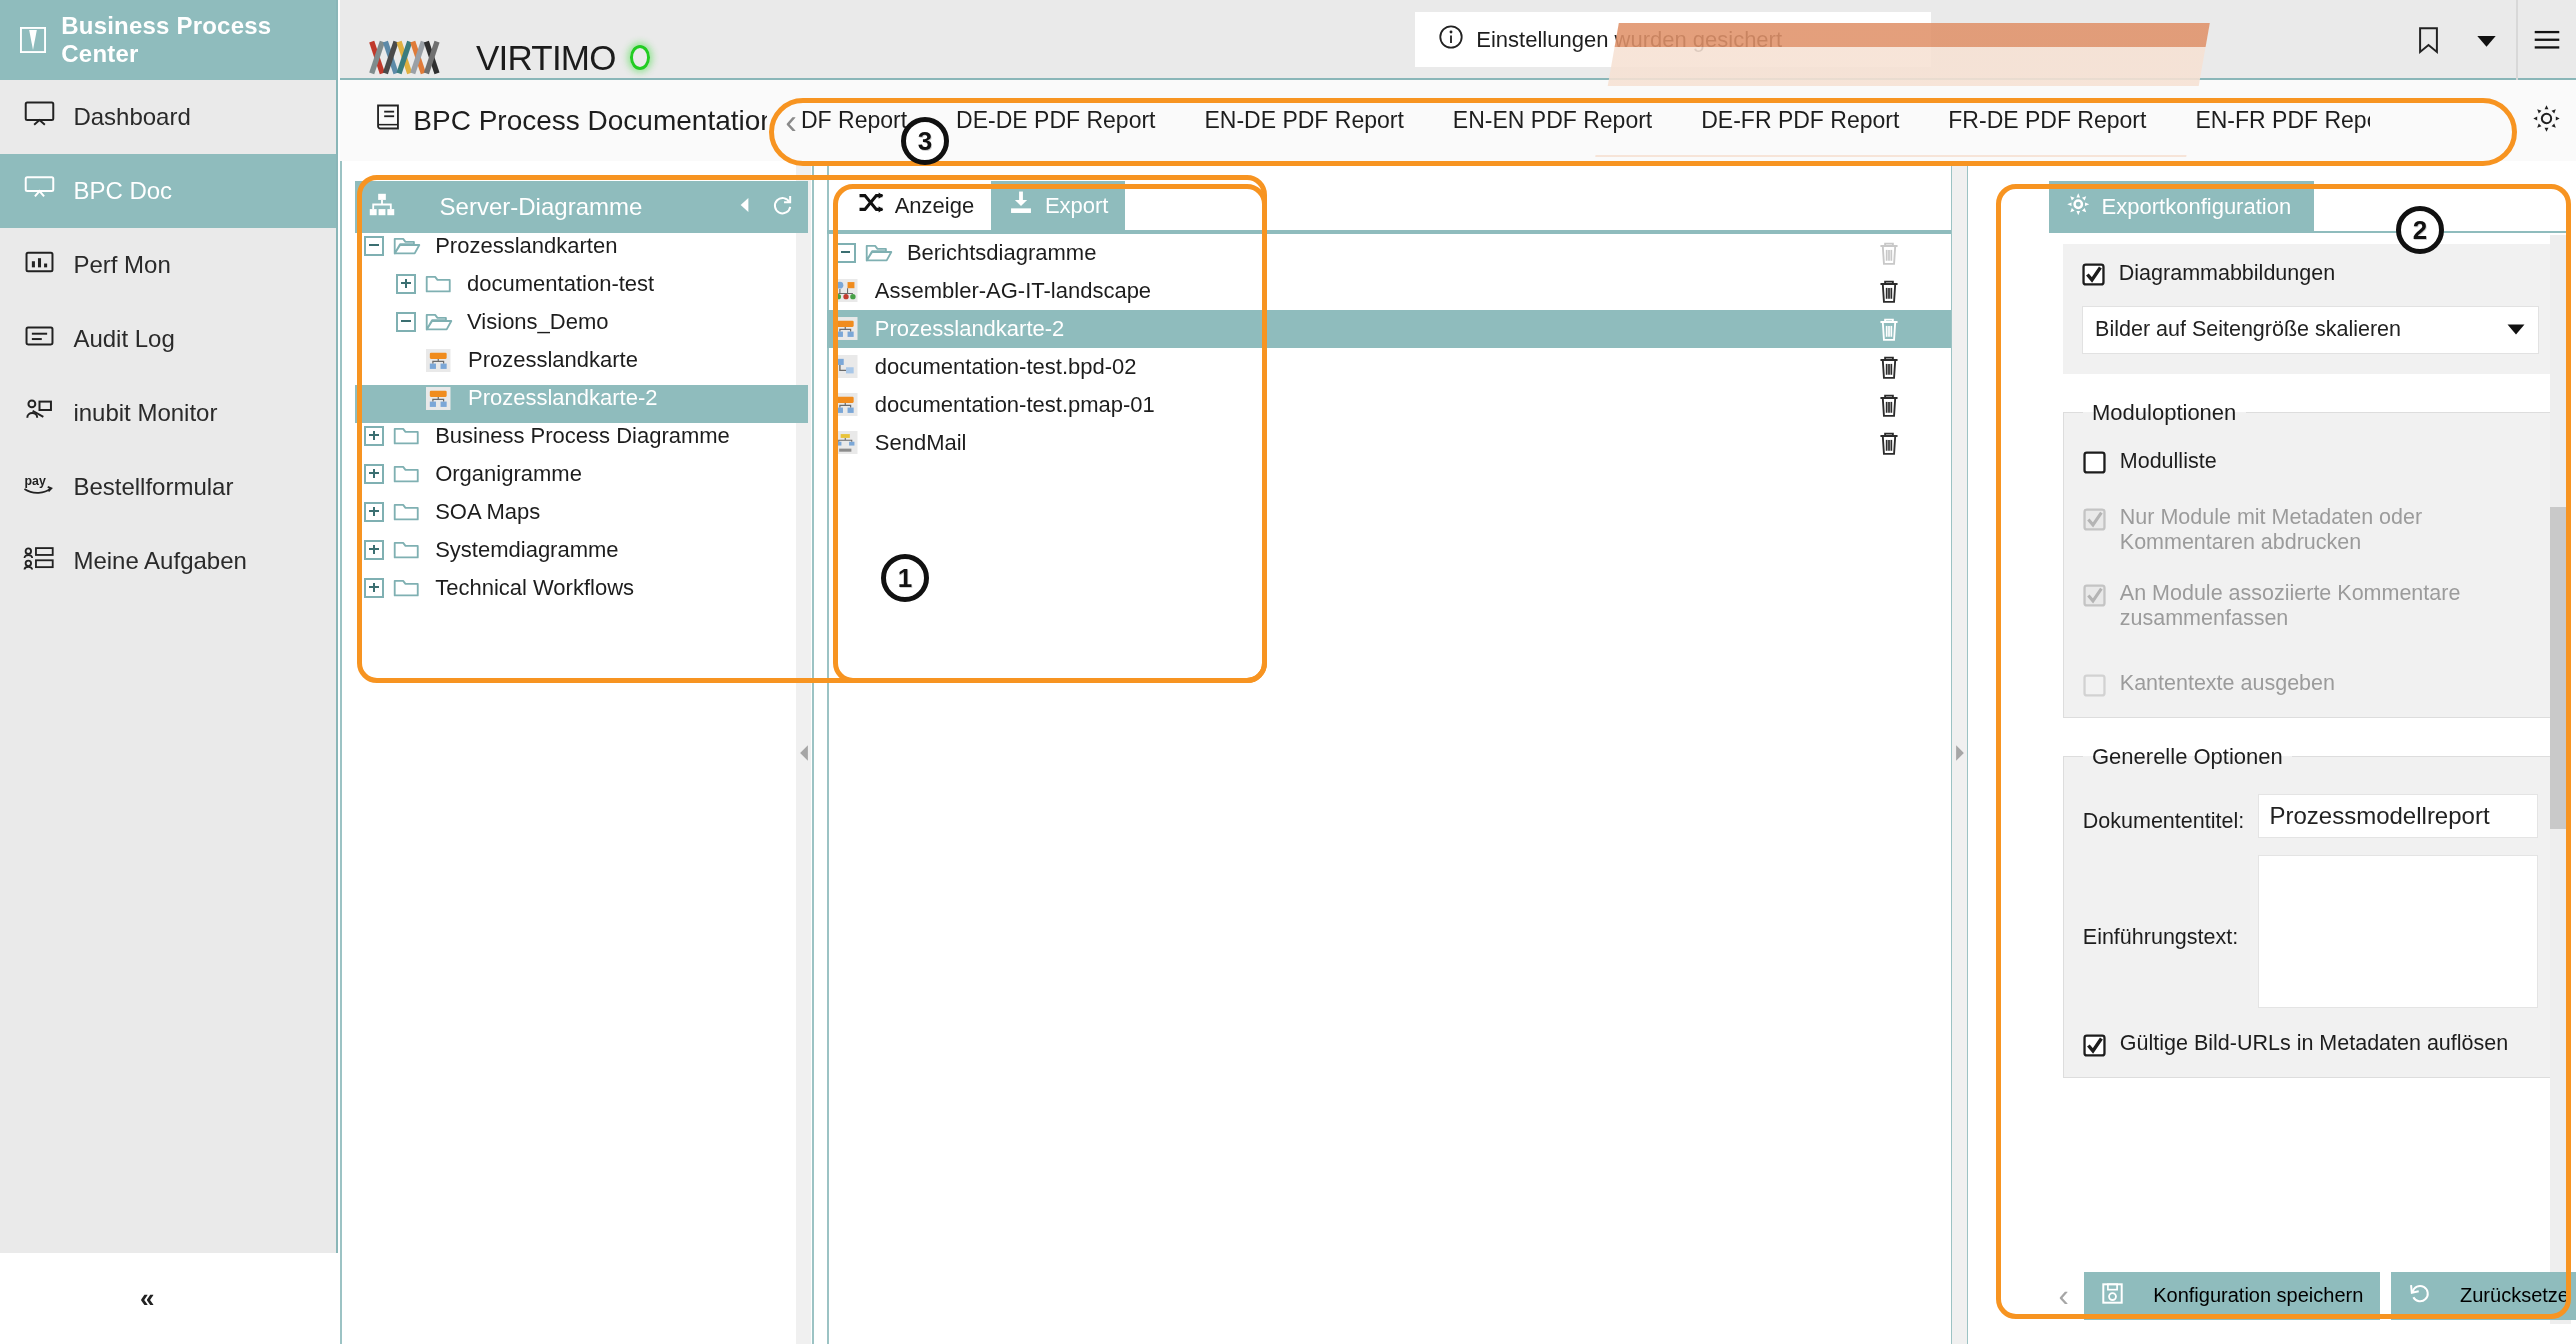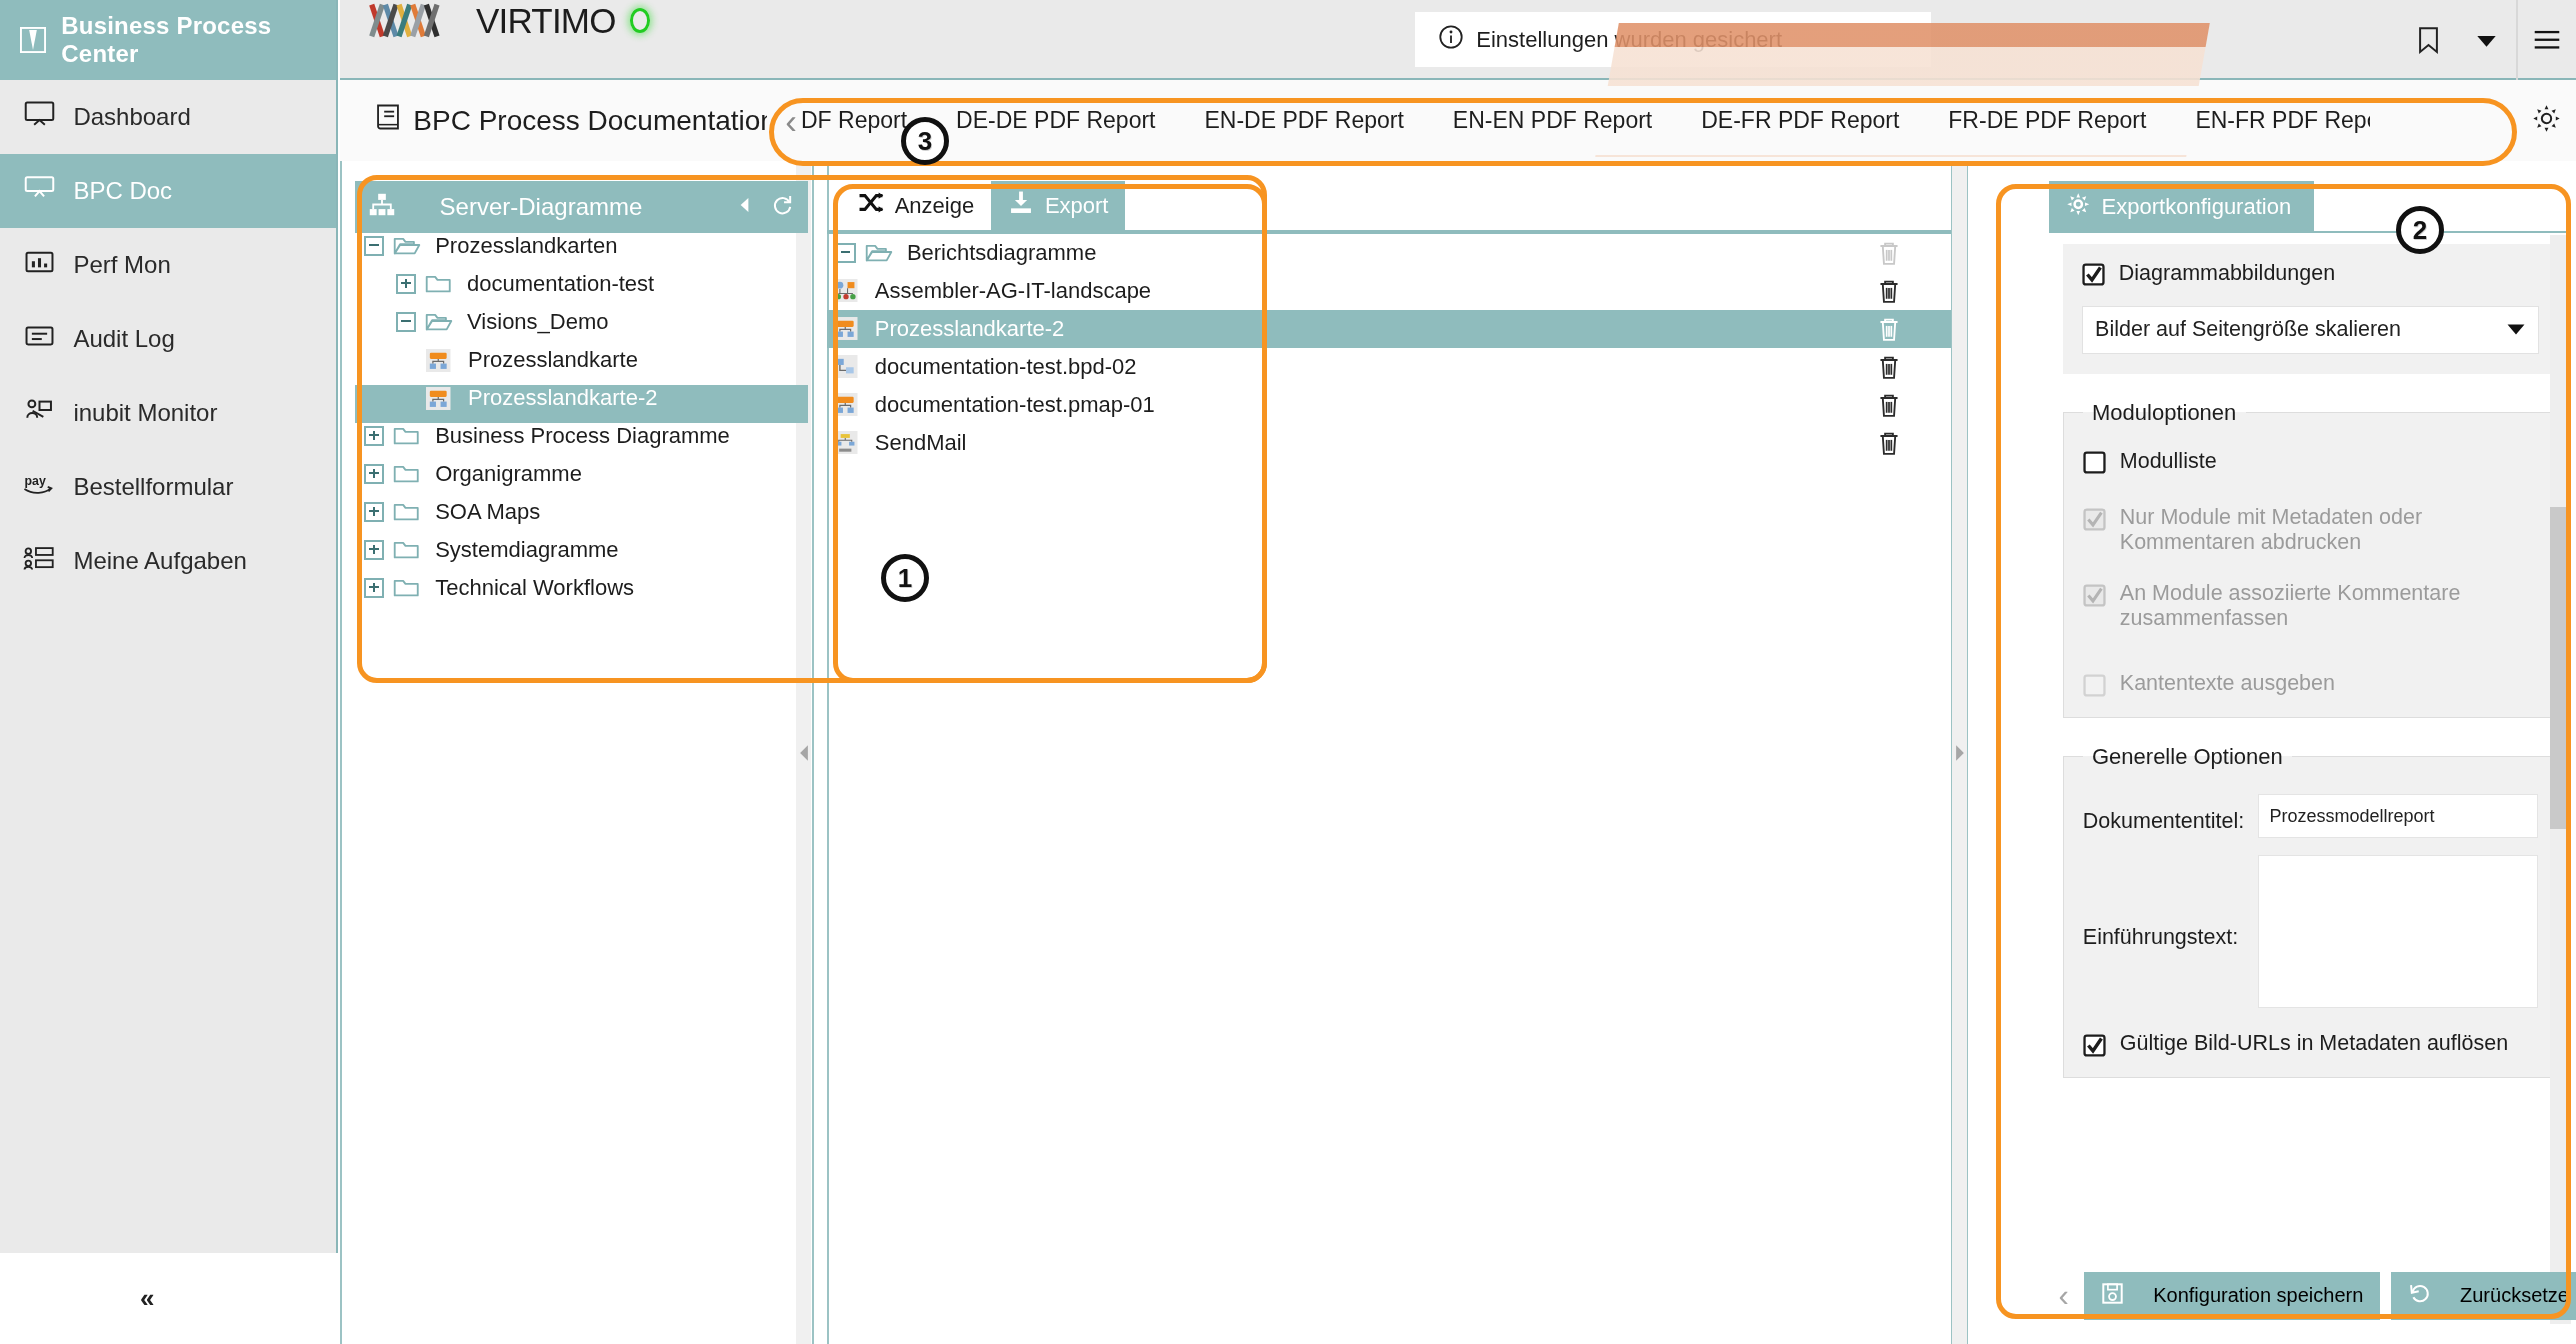--- a/index.html
+++ b/index.html
@@ -35,21 +35,21 @@
   .sb-collapse {
     position:absolute; left:0; bottom:0; width:338px; height:91px; background:#fff;
     display:flex; align-items:center; padding-left:140px;
     font-size:26px; font-weight:bold; color:#222; cursor:pointer; letter-spacing:-2.3px;
   }
 
   
   .topbar {
     position:absolute; left:340px; top:0; width:2236px; height:80px;
     background:#eaeaea; border-bottom:2.3px solid #8ab6b8;
-    display:flex; align-items:flex-start;
+    display:flex; align-items:flex-end;
   }
   .virtimo { display:flex; align-items:center; gap:14px; margin-left:28px; }
   .virtimo-word { font-size:35px; letter-spacing:-0.8px; color:#1c1c1c; font-weight:400;}
   .status-dot {
     width:20px; height:24.5px; border:3.1px solid #22cc22; border-radius:50%;
     box-shadow:0 0 7.7px 2.3px rgba(40,220,40,.45);
   }
   .toast {
     position:absolute; left:1075px; top:12.3px; width:516px; height:55px;
     background:#ffffff; display:flex; align-items:center; gap:12.3px; padding-left:23px;
@@ -140,21 +140,21 @@
   .chk { width:23px; height:23px; flex:0 0 auto; margin-top:2.3px;}
   .select {
     margin-top:20px; height:48px; background:#fff; border:1.5px solid #e2e2e2;
     display:flex; align-items:center; padding:0 12.3px; font-size:21.5px; cursor:pointer;
   }
   .select .val { flex:1; }
   fieldset.grp { border:1.5px solid #dddddd; border-top:1.5px solid #dddddd; padding:20px 18.4px 20px 18.4px; margin-top:26px; background:#f1f1f1;}
   fieldset.grp legend { font-size:22px; padding:0 9.2px; color:#1d1d1d; }
   .form-row { display:flex; align-items:center; gap:14px; margin-top:4.6px;}
   .form-row .lbl { width:161px; font-size:21.5px; padding-top:10.7px; color:#1d1d1d;}
-  .txt-input { flex:1; height:44px; background:#fff; border:1.5px solid #e4e4e4; display:flex; align-items:center; padding:0 10.7px; font-size:18px;}
+  .txt-input { flex:1; height:44px; background:#fff; border:1.5px solid #e4e4e4; display:flex; align-items:center; padding:0 10.7px; font-size:24px;}
   .txt-area { flex:1; height:153px; background:#fff; border:1.5px solid #e4e4e4; }
   .exp-footer {
     position:absolute; left:0; bottom:6.1px; width:522px; height:60px;
     display:flex; align-items:center; gap:10.7px; padding-left:4.6px;
   }
   .btn {
     height:48px; background:#8fbcbd; color:#000000; display:flex; align-items:center;
     gap:29px; padding:0 17px; font-size:20px; cursor:pointer; white-space:nowrap;
   }
   .foot-arrow { color:#a6a6a6; font-size:31px; cursor:pointer; padding:0 4.6px;}

